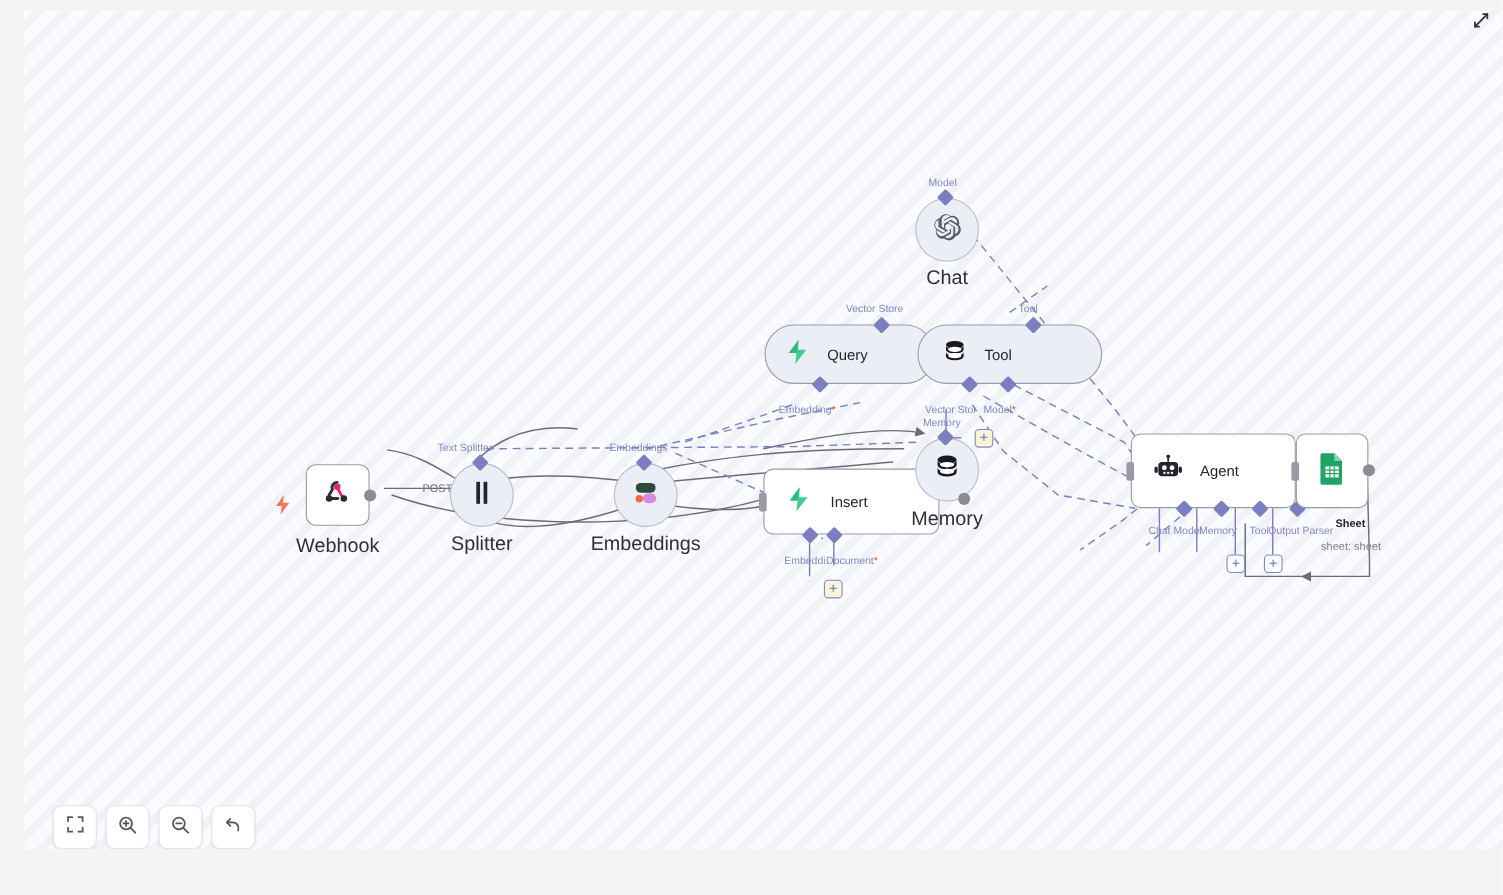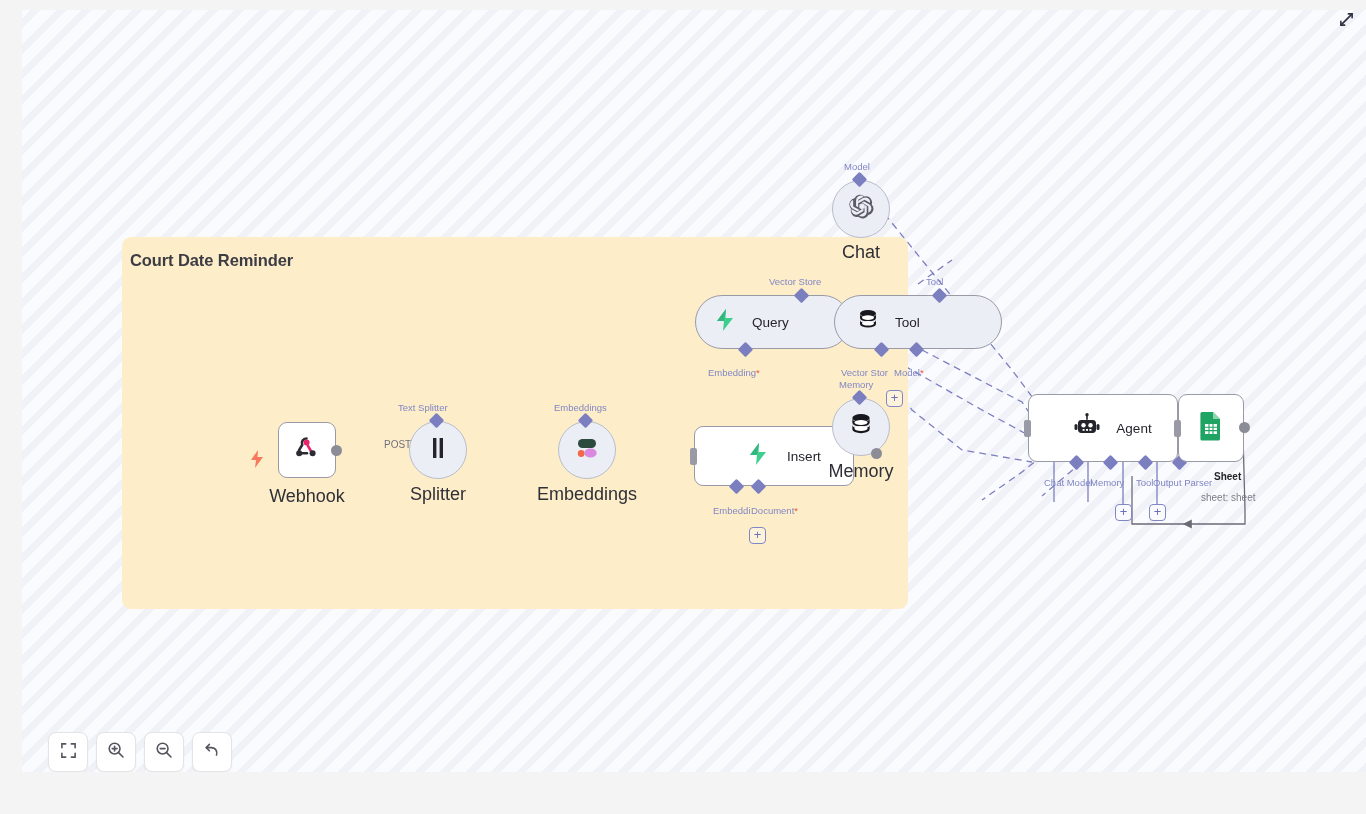--- a/index.html
+++ b/index.html
@@ -35,21 +35,21 @@
   }
   #group-title{
     position:absolute;left:8px;top:14px;
     font-size:16.5px;font-weight:bold;color:#3c3c45;letter-spacing:-0.1px;
   }
 
   
   .node{position:absolute;z-index:10;}
   .node-box{
     background:#ffffff;border:1.2px solid #9a9aa6;border-radius:9px;
-    display:flex;align-items:center;box-sizing:border-box;justify-content:center;
+    display:flex;align-items:center;box-sizing:border-box;
   }
   .node-caption{
     position:absolute;left:50%;transform:translateX(-50%);
     white-space:nowrap;font-size:18px;color:#2f2f38;
   }
   .circle-node{
     width:56px;height:56px;border-radius:50%;
     background:#eceef6;border:1.2px solid #b9bccb;
     display:flex;align-items:center;justify-content:center;
   }
@@ -158,23 +158,20 @@
         <path d="M736,480 L736,504"></path>
         <path d="M838,362 L838,388"></path>
         <path d="M838,388 L852,388"></path>
         <path d="M1032,452 L1032,492"></path>
         <path d="M1066,452 L1066,492"></path>
         <path d="M1101,452 L1101,494"></path>
         <path d="M1135,452 L1135,494"></path>
       </g>
     </svg>
 
-    <div id="group-panel">
-      <div id="group-title">Court Date Reminder</div>
-    </div>
 
     <div class="trigger-bolt" style="left:228px;top:440px;">
       <svg width="14" height="18" viewBox="0 0 14 18">
           <path d="M8 0 L1 10 H6 L5 18 L13 7 H7.5 z" fill="#f8795c"></path>
         </svg>
     </div>
     <div class="node" style="left:256px;top:412px;">
       <div class="node-box" style="width:58px;height:56px;justify-content:center;">
         <span>
           <svg width="28" height="28" viewBox="0 0 28 28">

